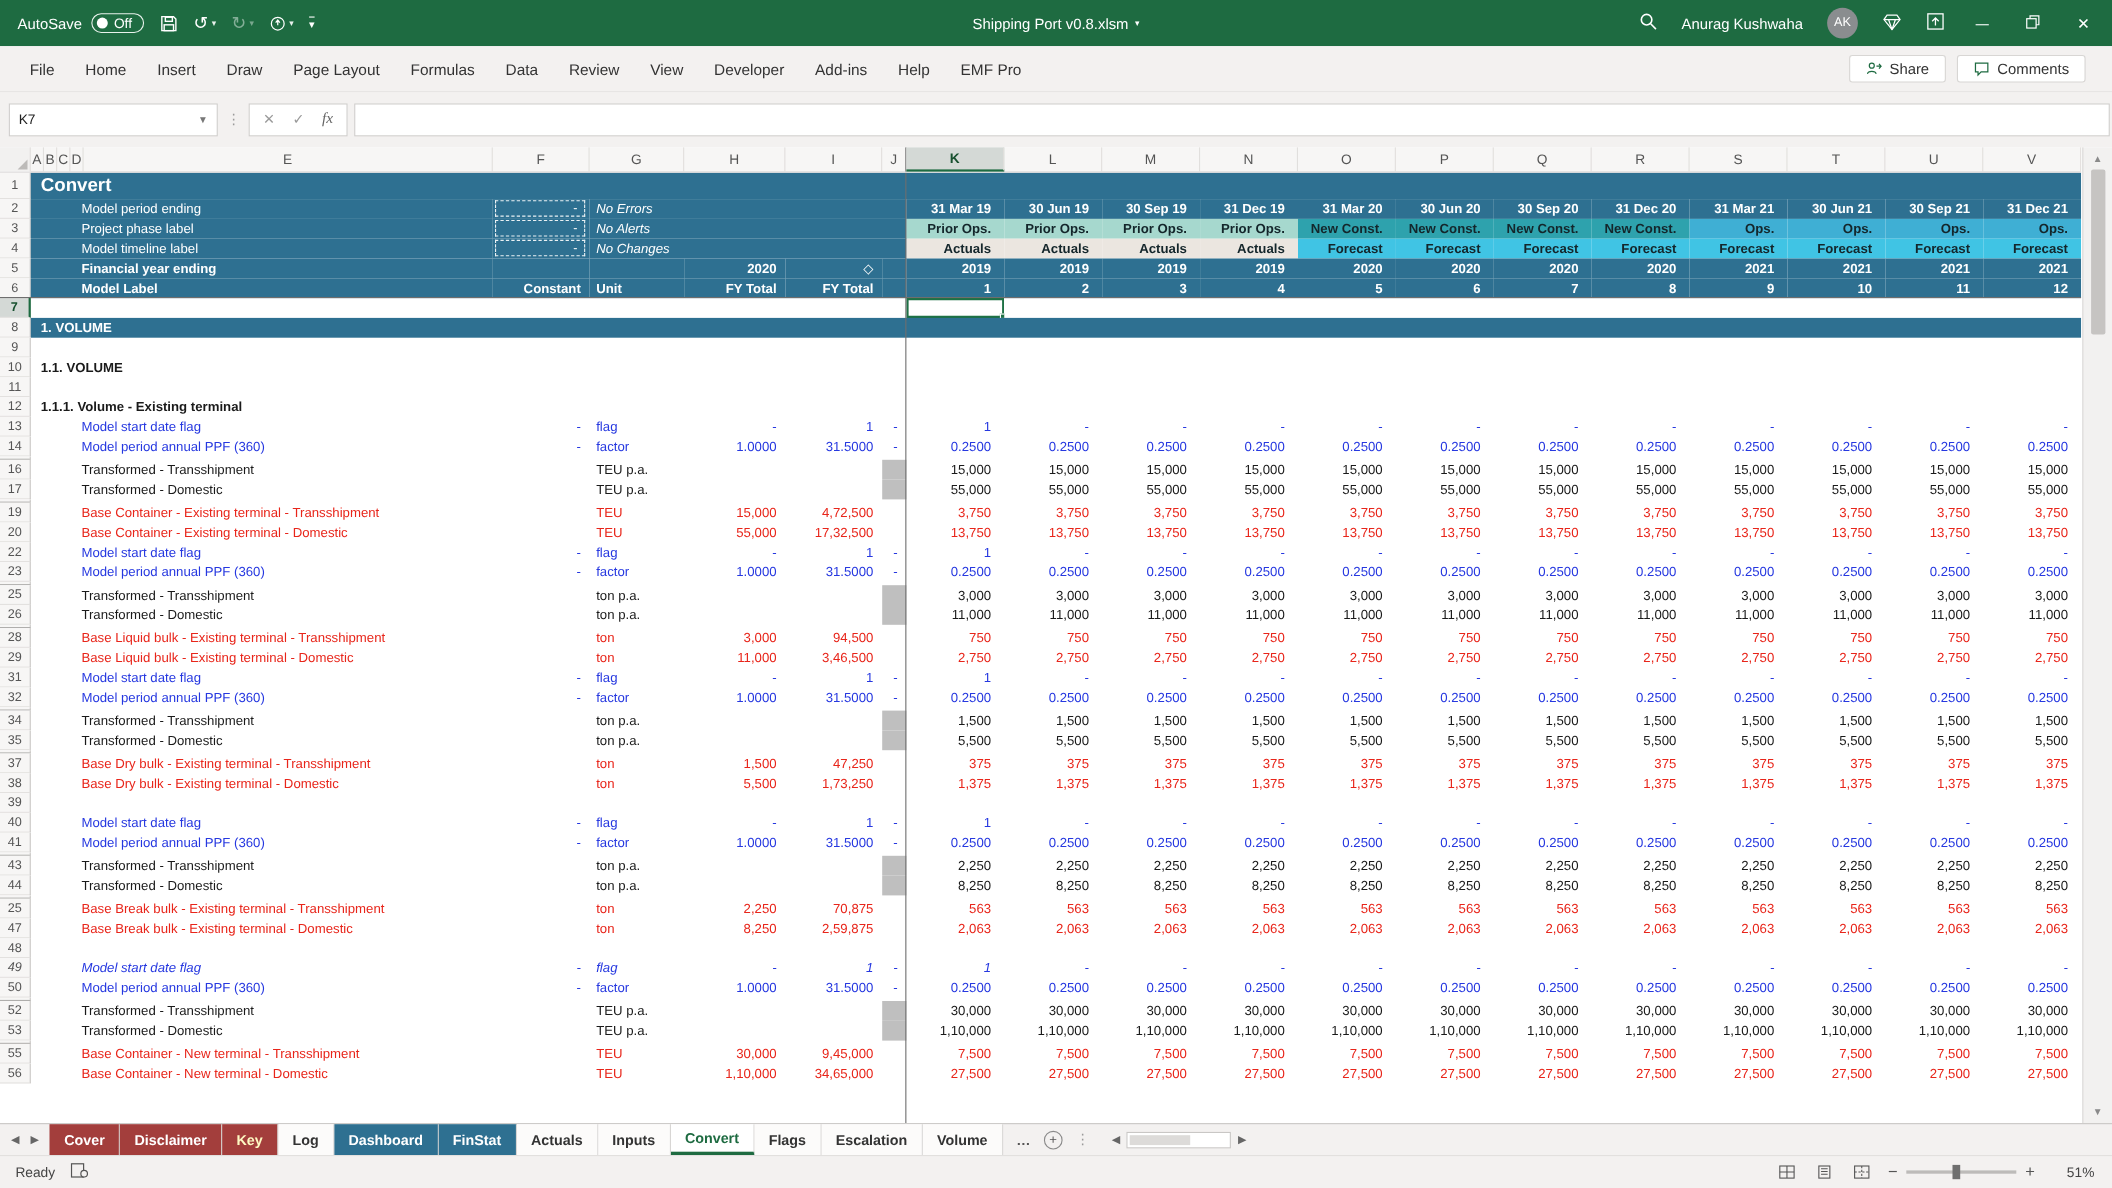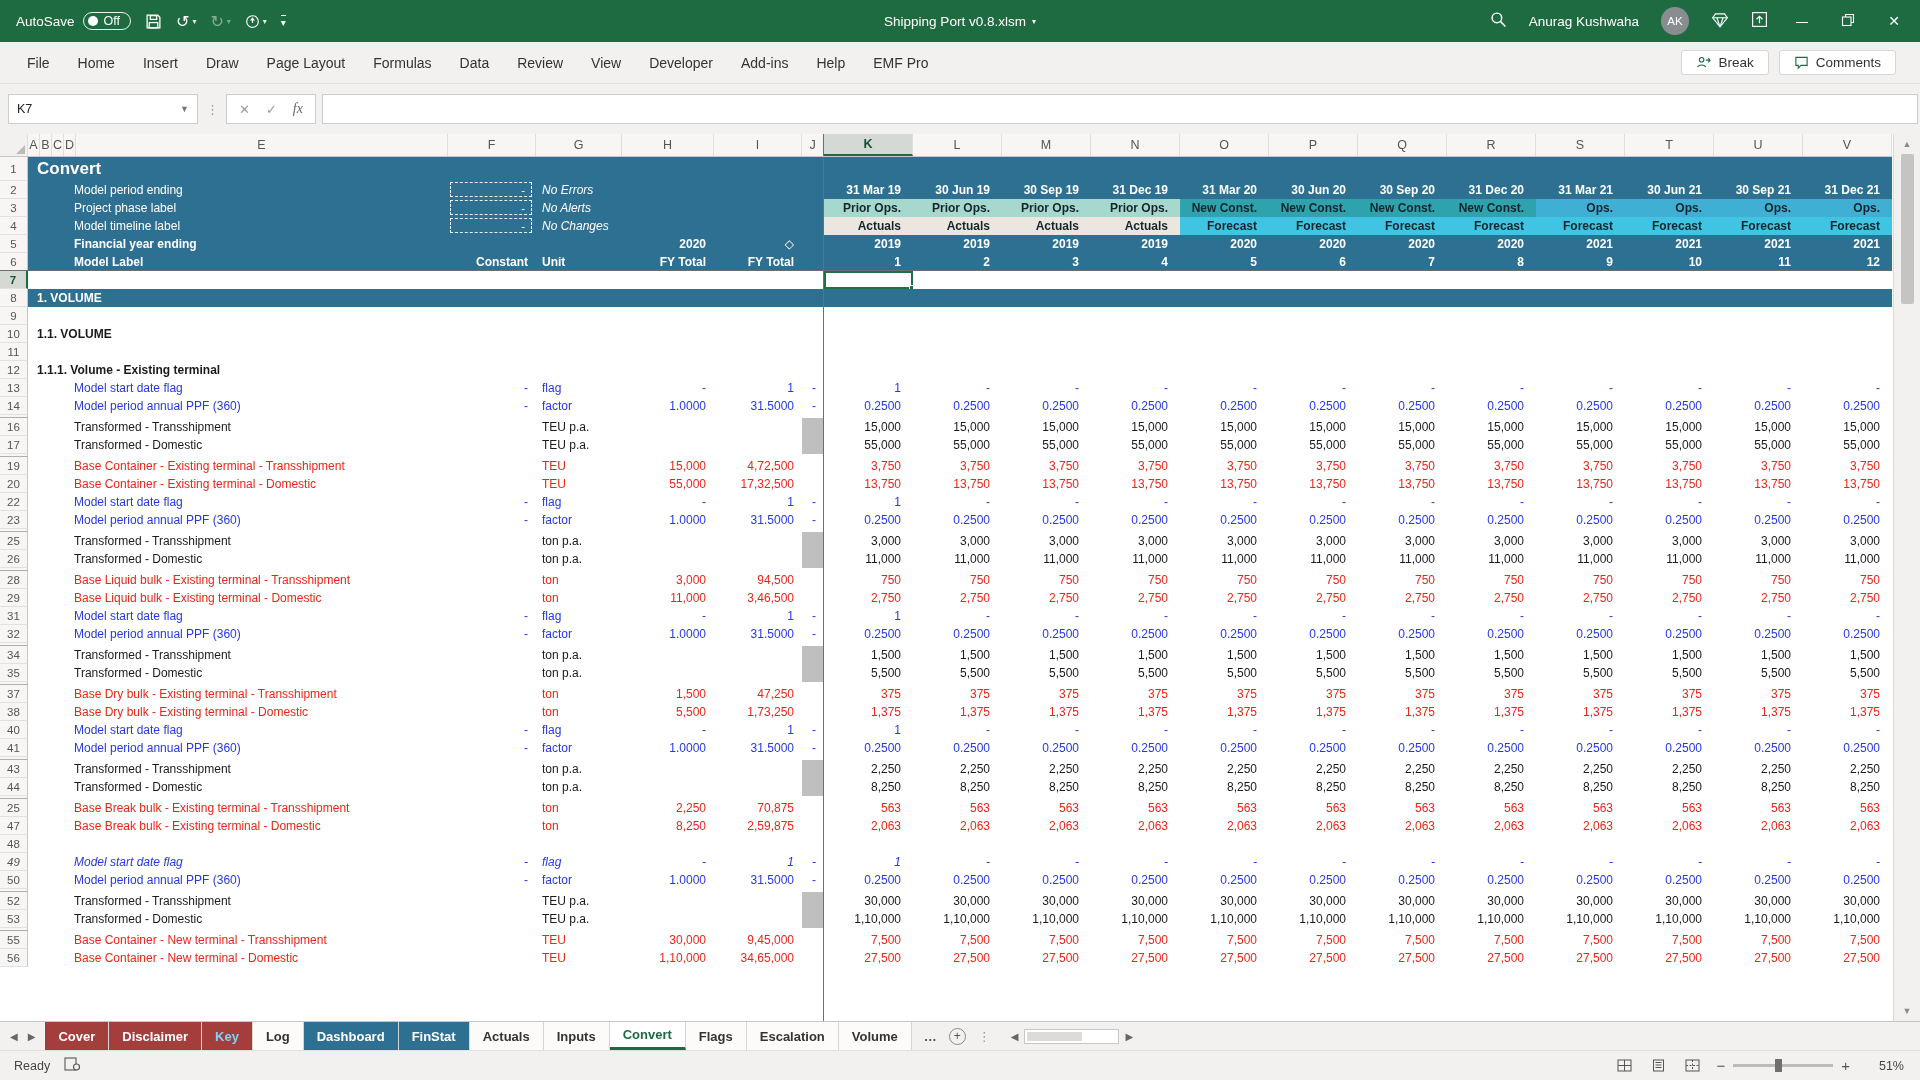--- a/index.html
+++ b/index.html
@@ -186,21 +186,21 @@
         <span class="menu-item">Help</span>
         <span class="menu-item">EMF Pro</span>
       </div>
     <div class="menu-right">
       <span class="pill-btn">
         <svg width="15" height="15" viewBox="0 0 16 16" fill="none" stroke="#1E6B41" stroke-width="1.2">
             <circle cx="6" cy="5" r="2.4"></circle>
             <path d="M1.8 13c.6-3.2 7.8-3.2 8.4 0"></path>
             <path d="M10.5 5.5h4.5M13 3.2l2 2.3-2 2.3"></path>
           </svg>
-        <span style="color:#333; font-weight:normal;">Break</span>
+        <span style="color:#333; font-weight:normal;">Share</span>
       </span>
       <span class="pill-btn">
         <svg width="15" height="15" viewBox="0 0 16 16" fill="none" stroke="#1E6B41" stroke-width="1.2">
             <path d="M2 2.5h12v8.5H7.5L4.5 14v-3H2z"></path>
           </svg>
         <span style="color:#333; font-weight:normal;">Comments</span>
       </span>
     </div>
   </div>
 
@@ -822,20 +822,41 @@
         <div class="cell num lred" style="width: 89px;">1,375</div>
         <div class="cell num lred" style="width: 89px;">1,375</div>
         <div class="cell num lred" style="width: 89px;">1,375</div>
         <div class="cell num lred" style="width: 89px;">1,375</div>
         <div class="cell num lred" style="width: 89px;">1,375</div>
         <div class="cell num lred" style="width: 89px;">1,375</div>
         <div class="cell num lred" style="width: 89px;">1,375</div>
         <div class="cell num lred" style="width: 89px;">1,375</div>
       </div>
       <div class="r" style="height: 18px; line-height: 18px;">
+        <div class="cell gut" style="width: 28px;">39</div>
+        <div class="cell lblack" style="width: 420px;"></div>
+        <div class="cell numh lblack" style="width: 88px;"></div>
+        <div class="cell lblack" style="width: 86px; padding-left: 6px;"></div>
+        <div class="cell numh lblack" style="width: 92px;"></div>
+        <div class="cell numh lblack" style="width: 88px;"></div>
+        <div class="cell numh lblack" style="width: 22px;"></div>
+        <div class="cell num lblack" style="width: 89px;"></div>
+        <div class="cell num lblack" style="width: 89px;"></div>
+        <div class="cell num lblack" style="width: 89px;"></div>
+        <div class="cell num lblack" style="width: 89px;"></div>
+        <div class="cell num lblack" style="width: 89px;"></div>
+        <div class="cell num lblack" style="width: 89px;"></div>
+        <div class="cell num lblack" style="width: 89px;"></div>
+        <div class="cell num lblack" style="width: 89px;"></div>
+        <div class="cell num lblack" style="width: 89px;"></div>
+        <div class="cell num lblack" style="width: 89px;"></div>
+        <div class="cell num lblack" style="width: 89px;"></div>
+        <div class="cell num lblack" style="width: 89px;"></div>
+      </div>
+      <div class="r" style="height: 18px; line-height: 18px;">
         <div class="cell gut" style="width: 28px;">40</div>
         <div class="cell lbl lblue" style="width: 420px;">Model start date flag</div>
         <div class="cell numh lblue" style="width: 88px;">-</div>
         <div class="cell lblue" style="width: 86px; padding-left: 6px;">flag</div>
         <div class="cell numh lblue" style="width: 92px;">-</div>
         <div class="cell numh lblue" style="width: 88px;">1</div>
         <div class="cell numh lblue" style="width: 22px;">-</div>
         <div class="cell num lblue" style="width: 89px;">1</div>
         <div class="cell num lblue" style="width: 89px;">-</div>
         <div class="cell num lblue" style="width: 89px;">-</div>
@@ -1123,21 +1144,21 @@
   </div>
 
   <div class="tabbar">
     <div class="tab-nav">
       <span>◀</span>
       <span>▶</span>
     </div>
     <div class="tabs" id="sheet-tabs">
         <div class="tab" style="background: rgb(163, 62, 60); color: rgb(255, 255, 255);">Cover</div>
         <div class="tab" style="background: rgb(163, 62, 60); color: rgb(255, 255, 255);">Disclaimer</div>
-        <div class="tab" style="background: rgb(163, 62, 60); color: #7dd3fc;">Key</div>
+        <div class="tab" style="background: rgb(163, 62, 60); color: #fef9c3;">Key</div>
         <div class="tab" style="background: rgb(252, 251, 250); color: rgb(51, 51, 51);">Log</div>
         <div class="tab" style="background: rgb(46, 112, 145); color: rgb(255, 255, 255);">Dashboard</div>
         <div class="tab" style="background: rgb(46, 112, 145); color: rgb(255, 255, 255);">FinStat</div>
         <div class="tab" style="background: rgb(252, 251, 250); color: rgb(51, 51, 51);">Actuals</div>
         <div class="tab" style="background: rgb(252, 251, 250); color: rgb(51, 51, 51);">Inputs</div>
         <div class="tab active" style="color: rgb(30, 107, 65);">Convert</div>
         <div class="tab" style="background: rgb(252, 251, 250); color: rgb(51, 51, 51);">Flags</div>
         <div class="tab" style="background: rgb(252, 251, 250); color: rgb(51, 51, 51);">Escalation</div>
         <div class="tab" style="background: rgb(252, 251, 250); color: rgb(51, 51, 51);">Volume</div>
       </div>

